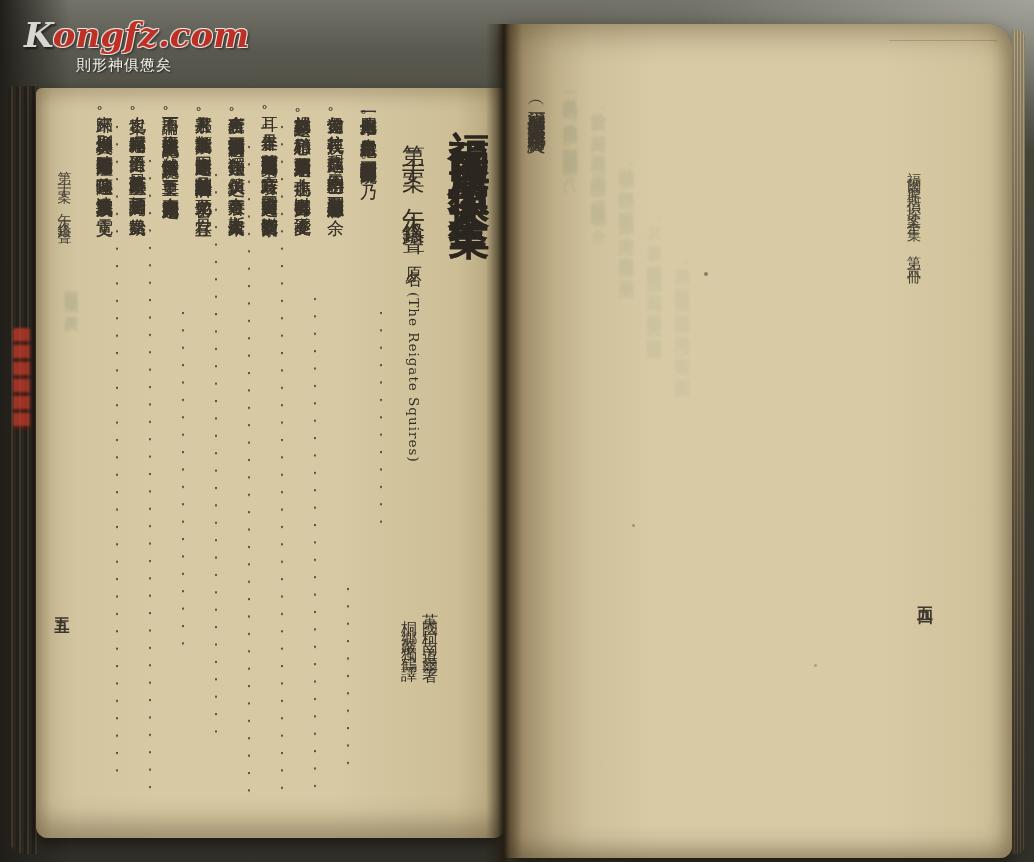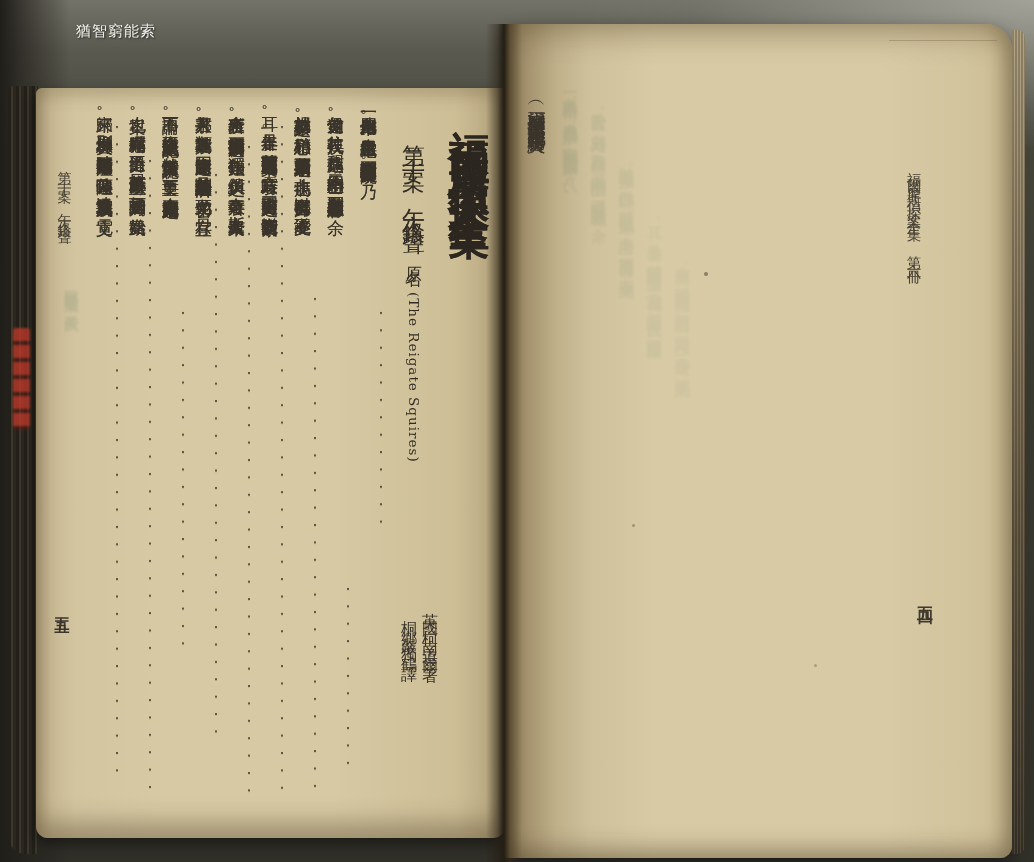--- a/index.html
+++ b/index.html
@@ -135,15 +135,16 @@
     <div class="crease"></div>
     <div class="speck s1"></div>
     <div class="speck s2"></div>
     <div class="speck s3"></div>
   </div>
 
   <div class="gutter"></div>
   <div class="right-edge"></div>
 
   <div class="watermark">
-    <div class="site">猶智窮能索</div>
+    <div class="brand"><span class="k">K</span><span class="rest">ongfz.com</span></div>
+    <div class="site">則形神俱憊矣</div>
   </div>
 </div>
 
 </body></html>

